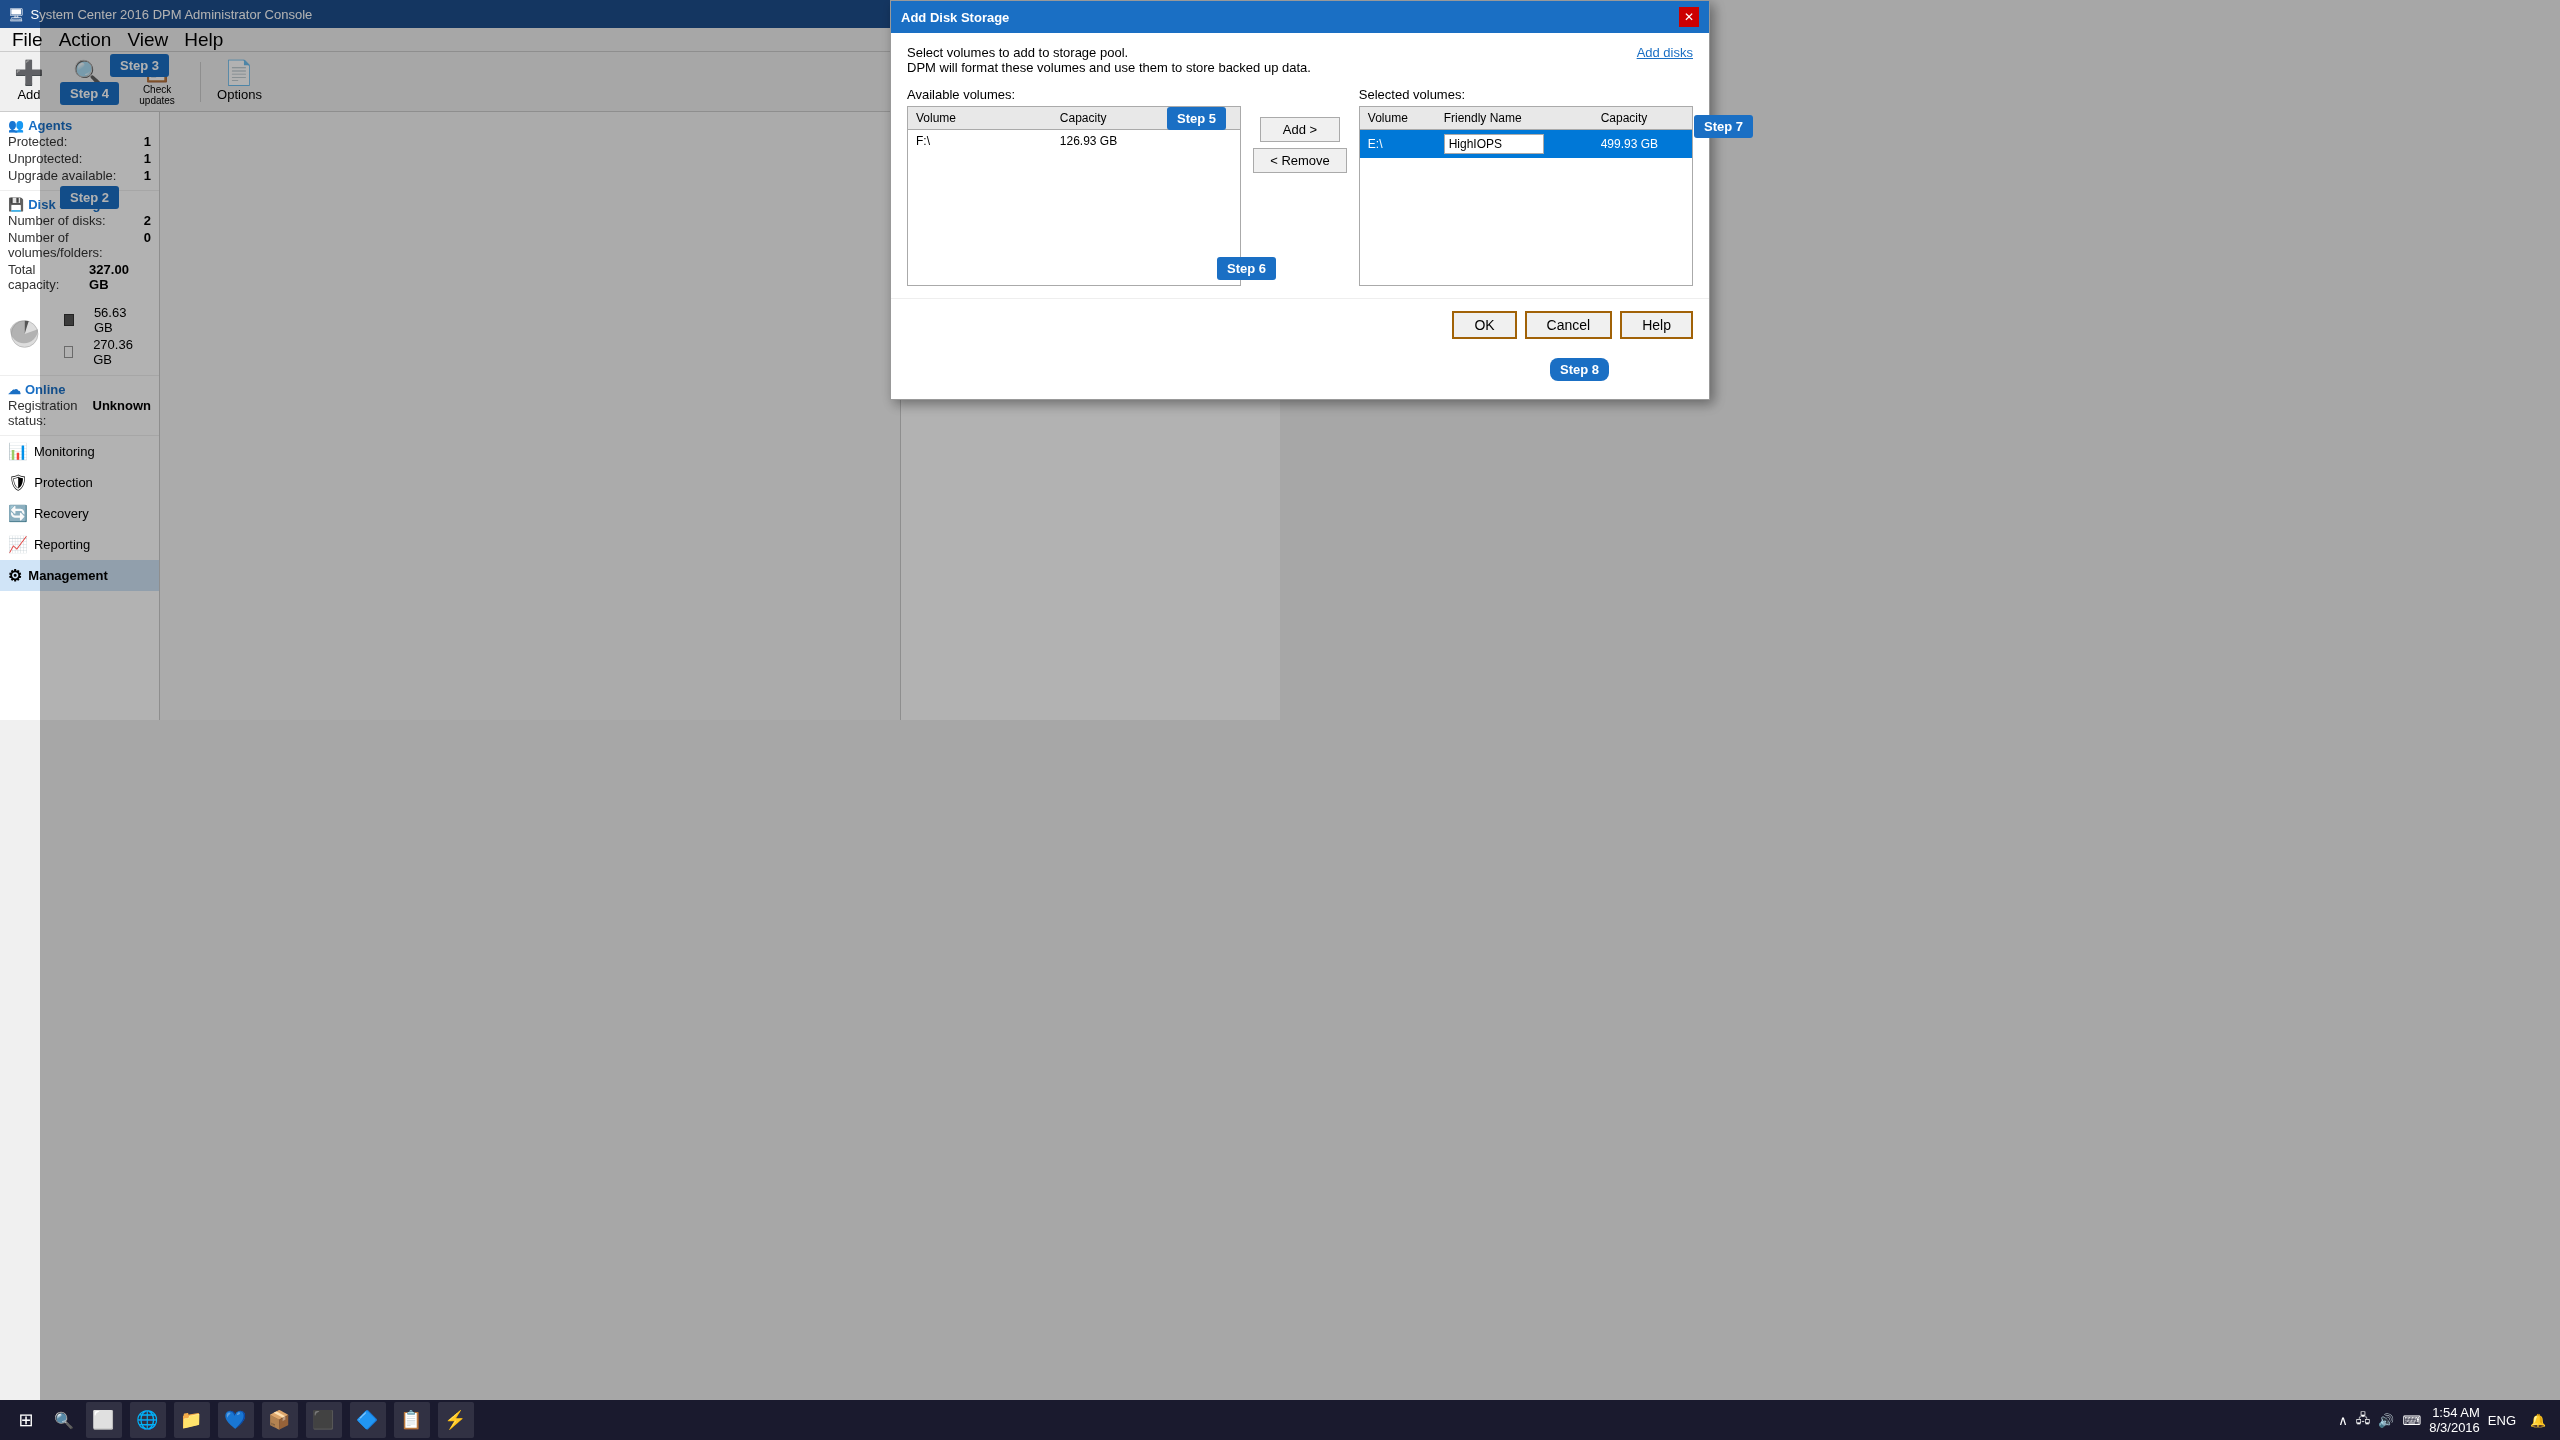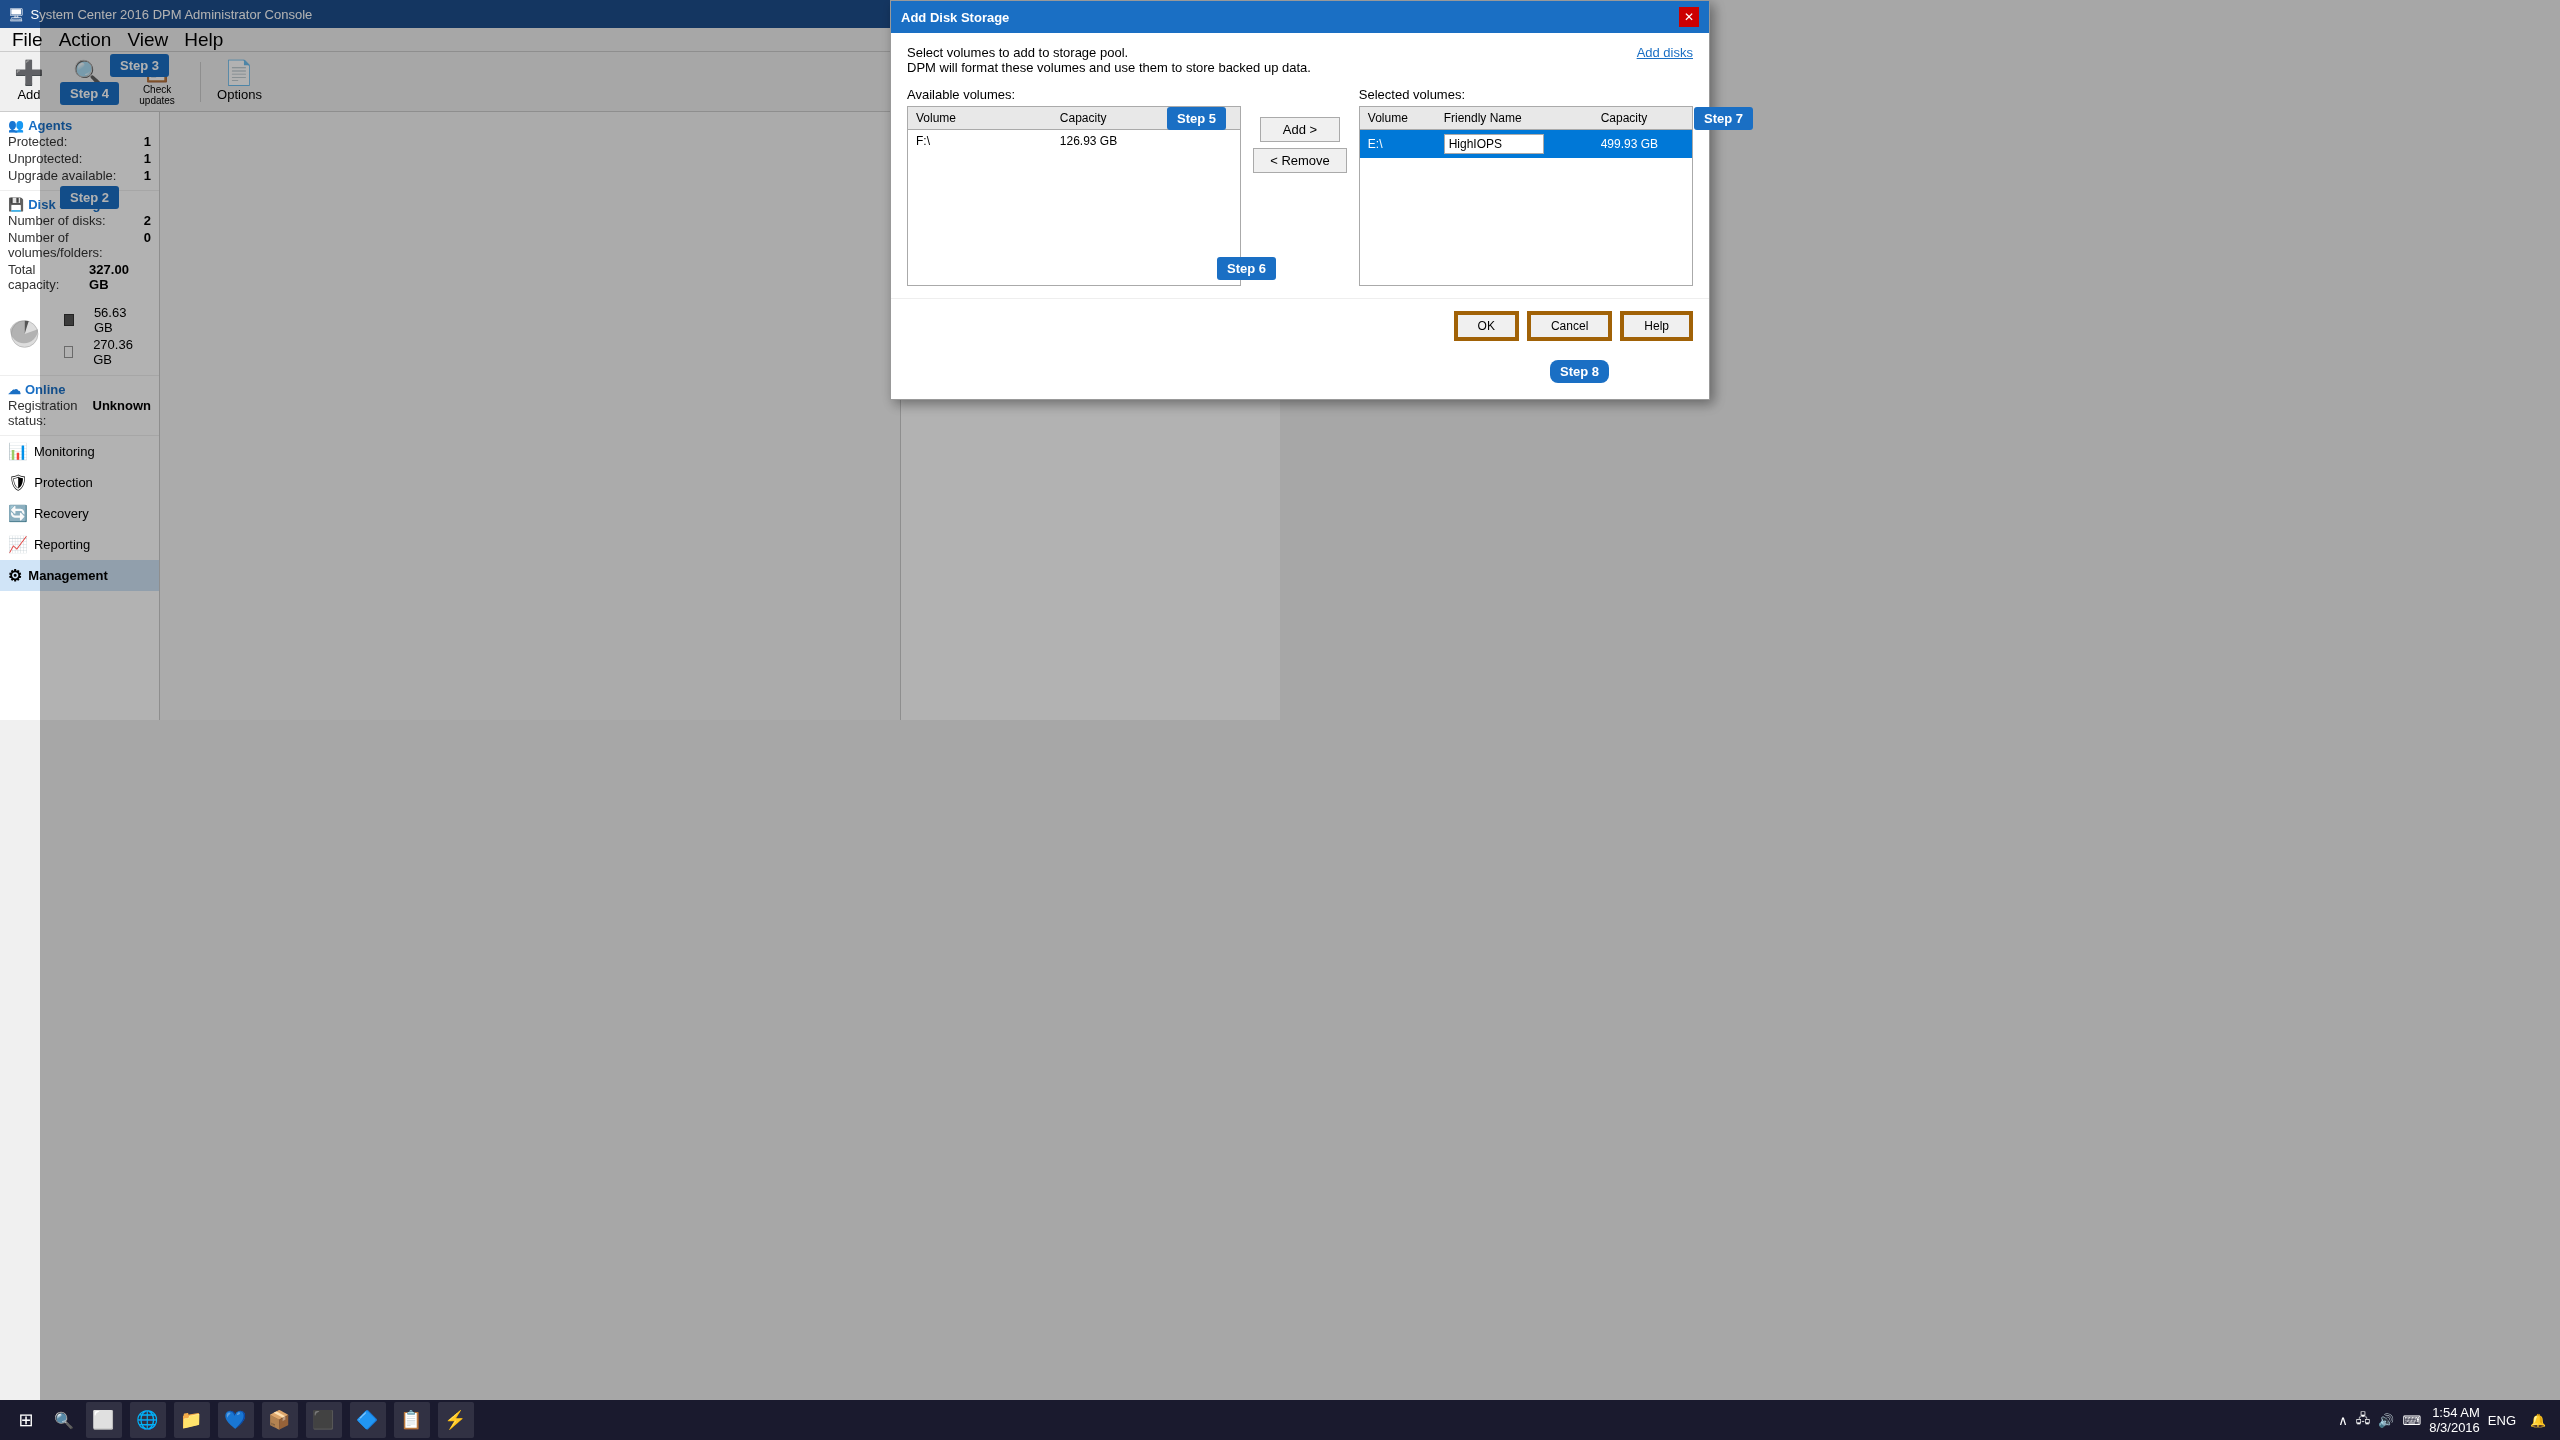--- a/index.html
+++ b/index.html
@@ -213,24 +213,24 @@
       background: #f0f0f0;
       border: 1px solid #aaa;
       padding: 4px 16px;
       cursor: pointer;
       font-size: 13px;
       min-width: 80px;
     }
     .dialog-footer { display: flex; justify-content: flex-end; gap: 8px; padding: 12px 16px; border-top: 1px solid #eee; }
     .dialog-footer-btn {
       background: #f0f0f0;
-      border: 4px solid #a16207;
+      border: 2px solid #a16207;
       padding: 4px 20px;
       cursor: pointer;
-      font-size: 12px;
+      font-size: 14px;
     }
 
     
     .friendly-name-input {
       border: 1px solid #aaa;
       padding: 2px 4px;
       font-size: 12px;
       width: 100px;
       background: white;
     }
@@ -532,21 +532,21 @@
                   <td>E:\</td>
                   <td>
                     <input class="friendly-name-input" value="HighIOPS" style="">
                   </td>
                   <td>499.93 GB</td>
                 </tr>
               </tbody>
             </table>
           </div>
 
-          <div class="step-badge" style="position:absolute;top:20px;right:-60px;">Step 7</div>
+          <div class="step-badge" style="position:absolute;top:28px;right:-60px;">Step 7</div>
         </div>
       </div>
     </div>
 
     <div class="dialog-footer" style="position:relative;">
       <button class="dialog-footer-btn">OK</button>
       <button class="dialog-footer-btn">Cancel</button>
       <button class="dialog-footer-btn">Help</button>
 
       <div class="step-badge" style="position:absolute;bottom:-30px;right:100px;border-radius:8px;">Step 8</div>

